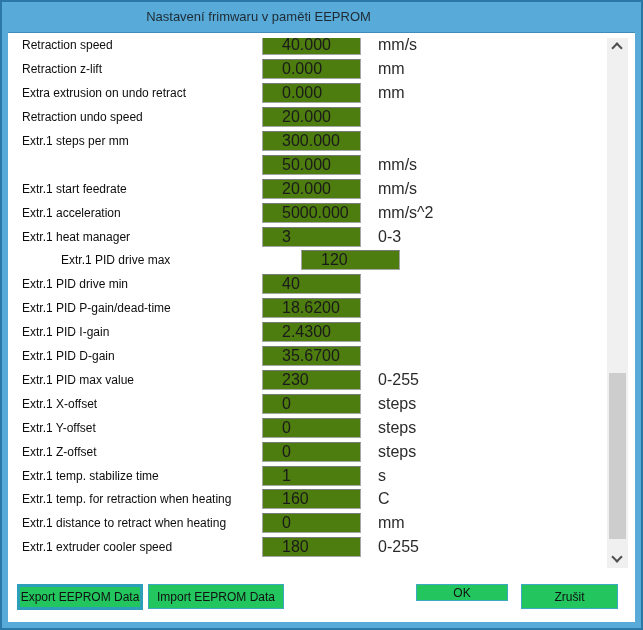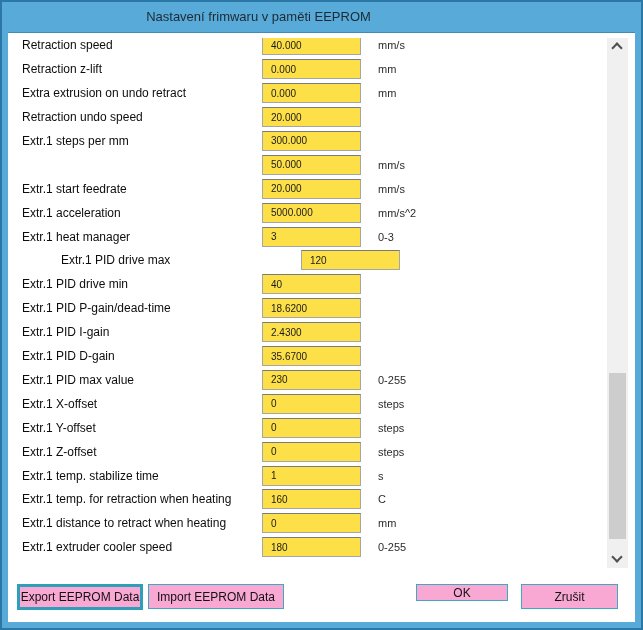--- a/index.html
+++ b/index.html
@@ -46,26 +46,26 @@
   }
   .row .lbl {
     position:absolute; left:14px; top:0; line-height:24px;
     font-size:12px; font-weight:normal; color:#0d0d0d; white-space:nowrap;
   }
   .row .val {
     position:absolute; left:254px; top:2px; width:99px; height:20px;
     border:1px solid var(--field_border);
     border-top:1px solid var(--field_border_top);
     font-family:"Liberation Sans", sans-serif;
-    font-size:10px; color:#1a1a1a; padding-left:8px;
-    background:#fde047; outline:none;
+    font-size:16px; color:#1a1a1a; padding-left:19px;
+    background:#4d7c0f; outline:none;
   }
   .row .unit {
     position:absolute; left:370px; top:0; line-height:24px;
-    font-size:11px; color:#2b2b2b; white-space:nowrap;
+    font-size:16px; color:#2b2b2b; white-space:nowrap;
   }
   
   .scrollbar {
     position:absolute; left:599px; top:0; width:21px; height:530px;
     background:var(--scroll_track);
   }
   .sb-btn {
     position:absolute; left:0; width:21px; height:17px;
     background:var(--scroll_track);
   }
@@ -77,21 +77,21 @@
   }
   .chev.up   { top:6px;  transform:rotate(45deg); }
   .chev.down { top:2px;  transform:rotate(225deg); }
   .sb-thumb {
     position:absolute; left:2px; top:335px; width:17px; height:166px;
     background:var(--scroll_thumb);
   }
   
   .btn {
     position:absolute; top:551px; height:26px;
-    background:#f9a8d4; border:1px solid var(--button_border);
+    background:#22c55e; border:1px solid var(--button_border);
     font-family:"Liberation Sans", sans-serif;
     font-size:12px; color:#111; text-align:center;
     cursor:default;
   }
   .btn.focused { border:3px solid var(--button_focus_border); }
   .btn-export { left:9px;   width:126px; }
   .btn-import { left:140px; width:136px; height:25px; }
   .btn-ok     { left:408px; width:92px;  height:17px; }
   .btn-cancel { left:513px; width:97px;  height:25px; }
 </style>

